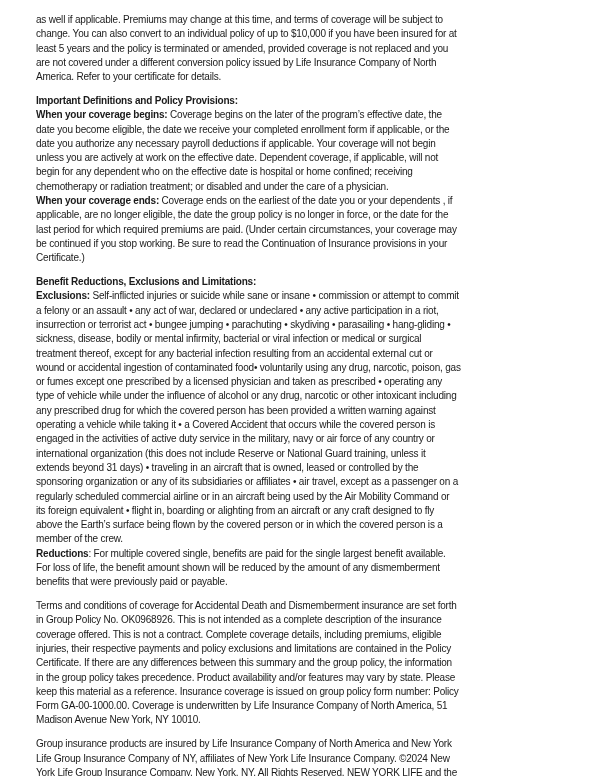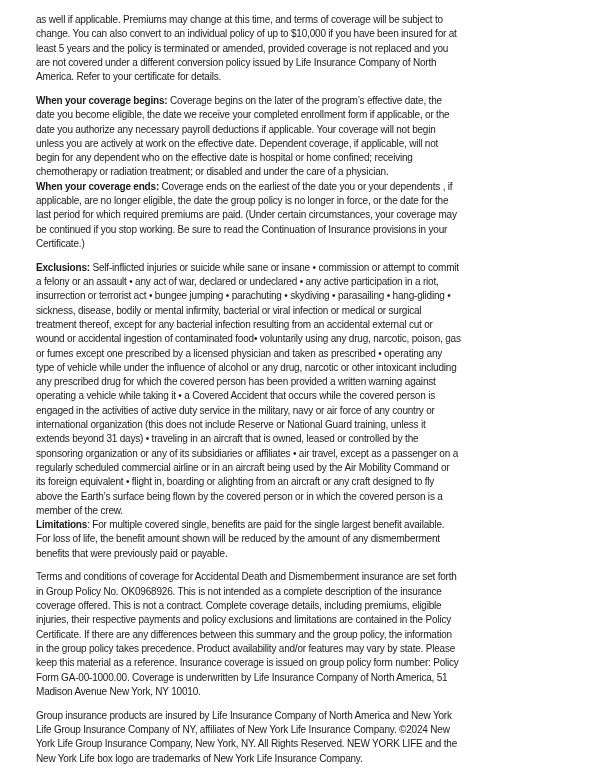--- a/index.html
+++ b/index.html
@@ -35,27 +35,29 @@
   }
 </style>
 </head>
 <body>
 
 <div class="page">
 
   <p>as well if applicable. Premiums may change at this time, and terms of coverage will be subject to change. You can also convert to an individual policy of up to $10,000 if you have been insured for at least 5 years and the policy is terminated or amended, provided coverage is not replaced and you are not covered under a different conversion policy issued by Life Insurance Company of North America. Refer to your certificate for details.</p>
 
   <section class="gap">
+    <div class="b">Important Definitions and Policy Provisions:</div>
     <div><span class="b">When your coverage begins:</span><span> Coverage begins on the later of the program’s effective date, the date you become eligible, the date we receive your completed enrollment form if applicable, or the date you authorize any necessary payroll deductions if applicable. Your coverage will not begin unless you are actively at work on the effective date. Dependent coverage, if applicable, will not begin for any dependent who on the effective date is hospital or home confined; receiving chemotherapy or radiation treatment; or disabled and under the care of a physician.</span></div>
     <div><span class="b">When your coverage ends:</span><span> Coverage ends on the earliest of the date you or your dependents , if applicable, are no longer eligible, the date the group policy is no longer in force, or the date for the last period for which required premiums are paid. (Under certain circumstances, your coverage may be continued if you stop working. Be sure to read the Continuation of Insurance provisions in your Certificate.)</span></div>
   </section>
 
   <section class="gap">
+    <div class="b">Benefit Reductions, Exclusions and Limitations:</div>
     <div><span class="b">Exclusions:</span><span> Self-inflicted injuries or suicide while sane or insane • commission or attempt to commit a felony or an assault • any act of war, declared or undeclared • any active participation in a riot, insurrection or terrorist act • bungee jumping • parachuting • skydiving • parasailing • hang-gliding • sickness, disease, bodily or mental infirmity, bacterial or viral infection or medical or surgical treatment thereof, except for any bacterial infection resulting from an accidental external cut or wound or accidental ingestion of contaminated food• voluntarily using any drug, narcotic, poison, gas or fumes except one prescribed by a licensed physician and taken as prescribed • operating any type of vehicle while under the influence of alcohol or any drug, narcotic or other intoxicant including any prescribed drug for which the covered person has been provided a written warning against operating a vehicle while taking it • a Covered Accident that occurs while the covered person is engaged in the activities of active duty service in the military, navy or air force of any country or international organization (this does not include Reserve or National Guard training, unless it extends beyond 31 days) • traveling in an aircraft that is owned, leased or controlled by the sponsoring organization or any of its subsidiaries or affiliates • air travel, except as a passenger on a regularly scheduled commercial airline or in an aircraft being used by the Air Mobility Command or its foreign equivalent • flight in, boarding or alighting from an aircraft or any craft designed to fly above the Earth’s surface being flown by the covered person or in which the covered person is a member of the crew.</span></div>
-    <div><span class="b">Limitations</span><span>: For multiple covered single, benefits are paid for the single largest benefit available. For loss of life, the benefit amount shown will be reduced by the amount of any dismemberment benefits that were previously paid or payable.</span></div>
+    <div><span class="b">Reductions</span><span>: For multiple covered single, benefits are paid for the single largest benefit available. For loss of life, the benefit amount shown will be reduced by the amount of any dismemberment benefits that were previously paid or payable.</span></div>
   </section>
 
 
   <p class="gap">Terms and conditions of coverage for Accidental Death and Dismemberment insurance are set forth in Group Policy No. OK0968926. This is not intended as a complete description of the insurance coverage offered. This is not a contract. Complete coverage details, including premiums, eligible injuries, their respective payments and policy exclusions and limitations are contained in the Policy Certificate. If there are any differences between this summary and the group policy, the information in the group policy takes precedence. Product availability and/or features may vary by state. Please keep this material as a reference. Insurance coverage is issued on group policy form number: Policy Form GA-00-1000.00. Coverage is underwritten by Life Insurance Company of North America, 51 Madison Avenue New York, NY 10010.</p>
 
   <p class="gap">Group insurance products are insured by Life Insurance Company of North America and New York Life Group Insurance Company of NY, affiliates of New York Life Insurance Company. ©2024 New York Life Group Insurance Company, New York, NY. All Rights Reserved. NEW YORK LIFE and the New York Life box logo are trademarks of New York Life Insurance Company.</p>
 
   <p class="gap">Created on 05/2024</p>
 
 </div>

